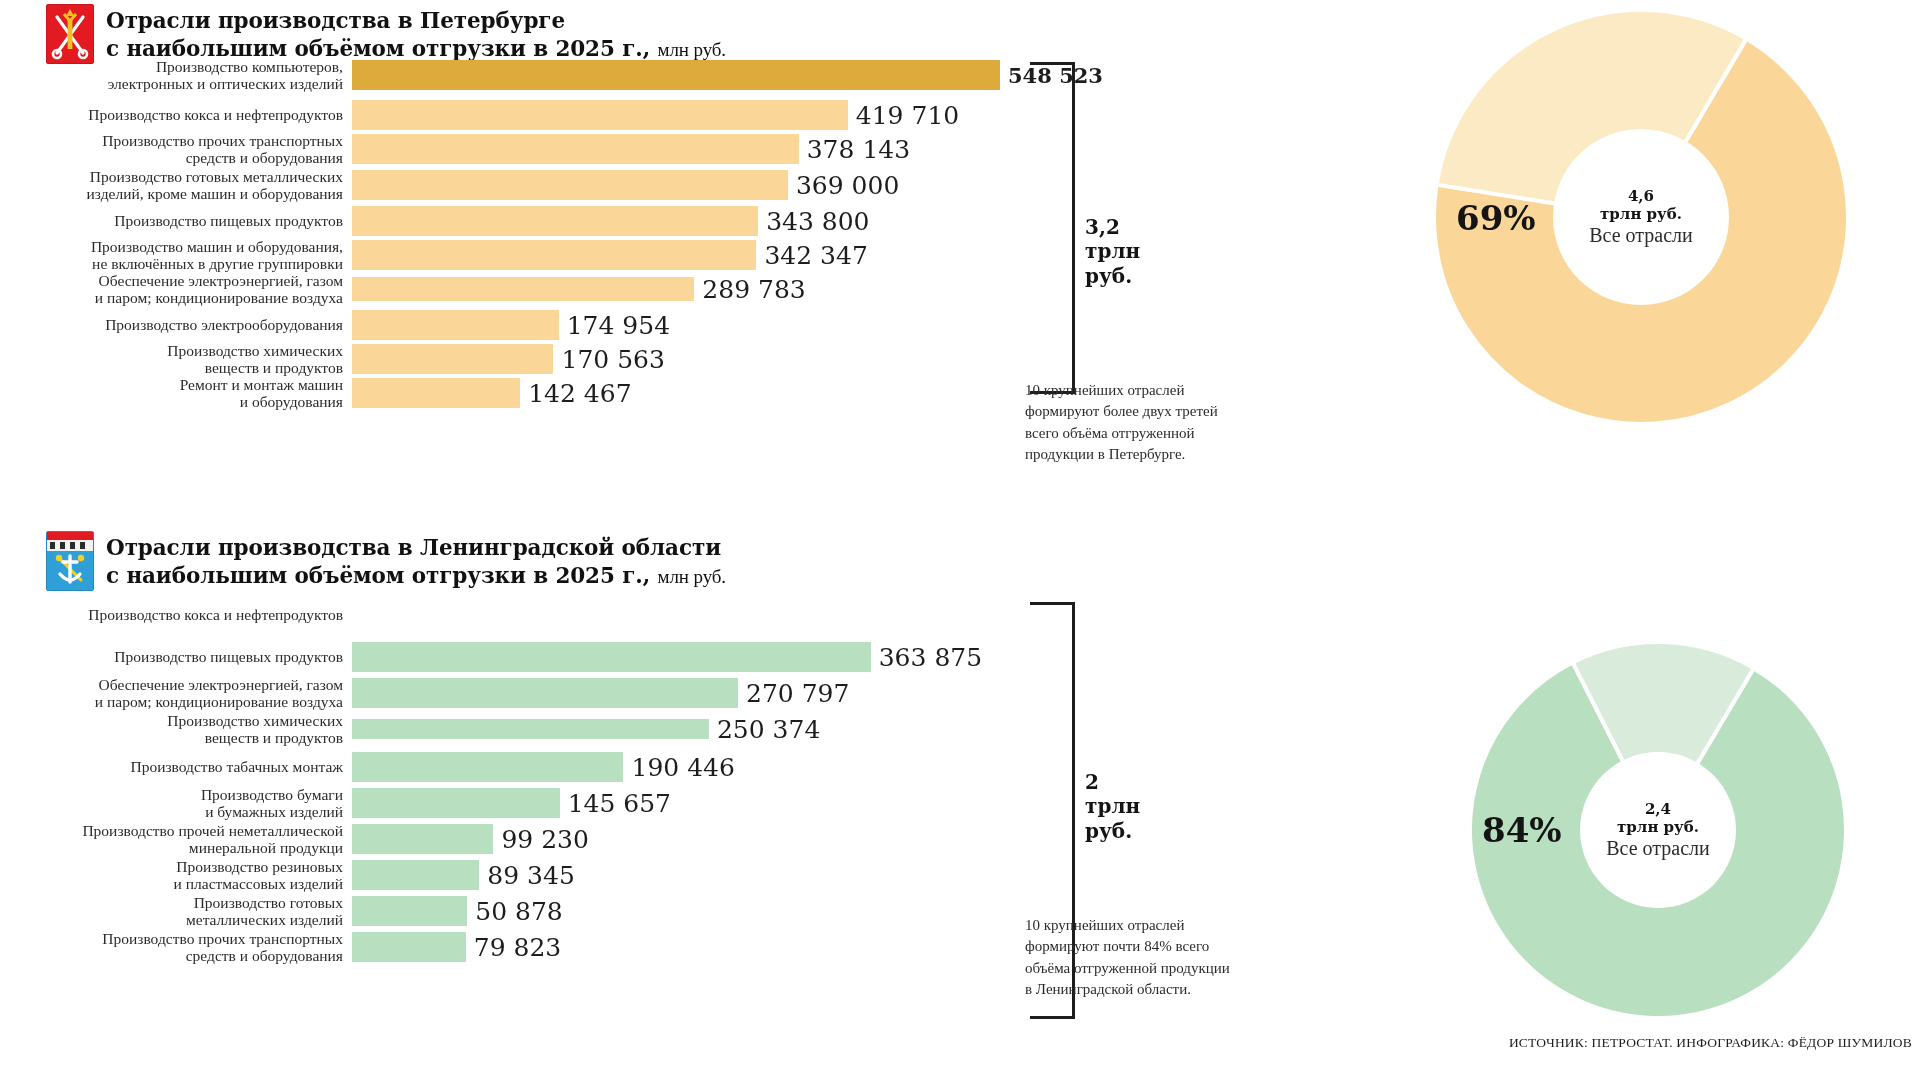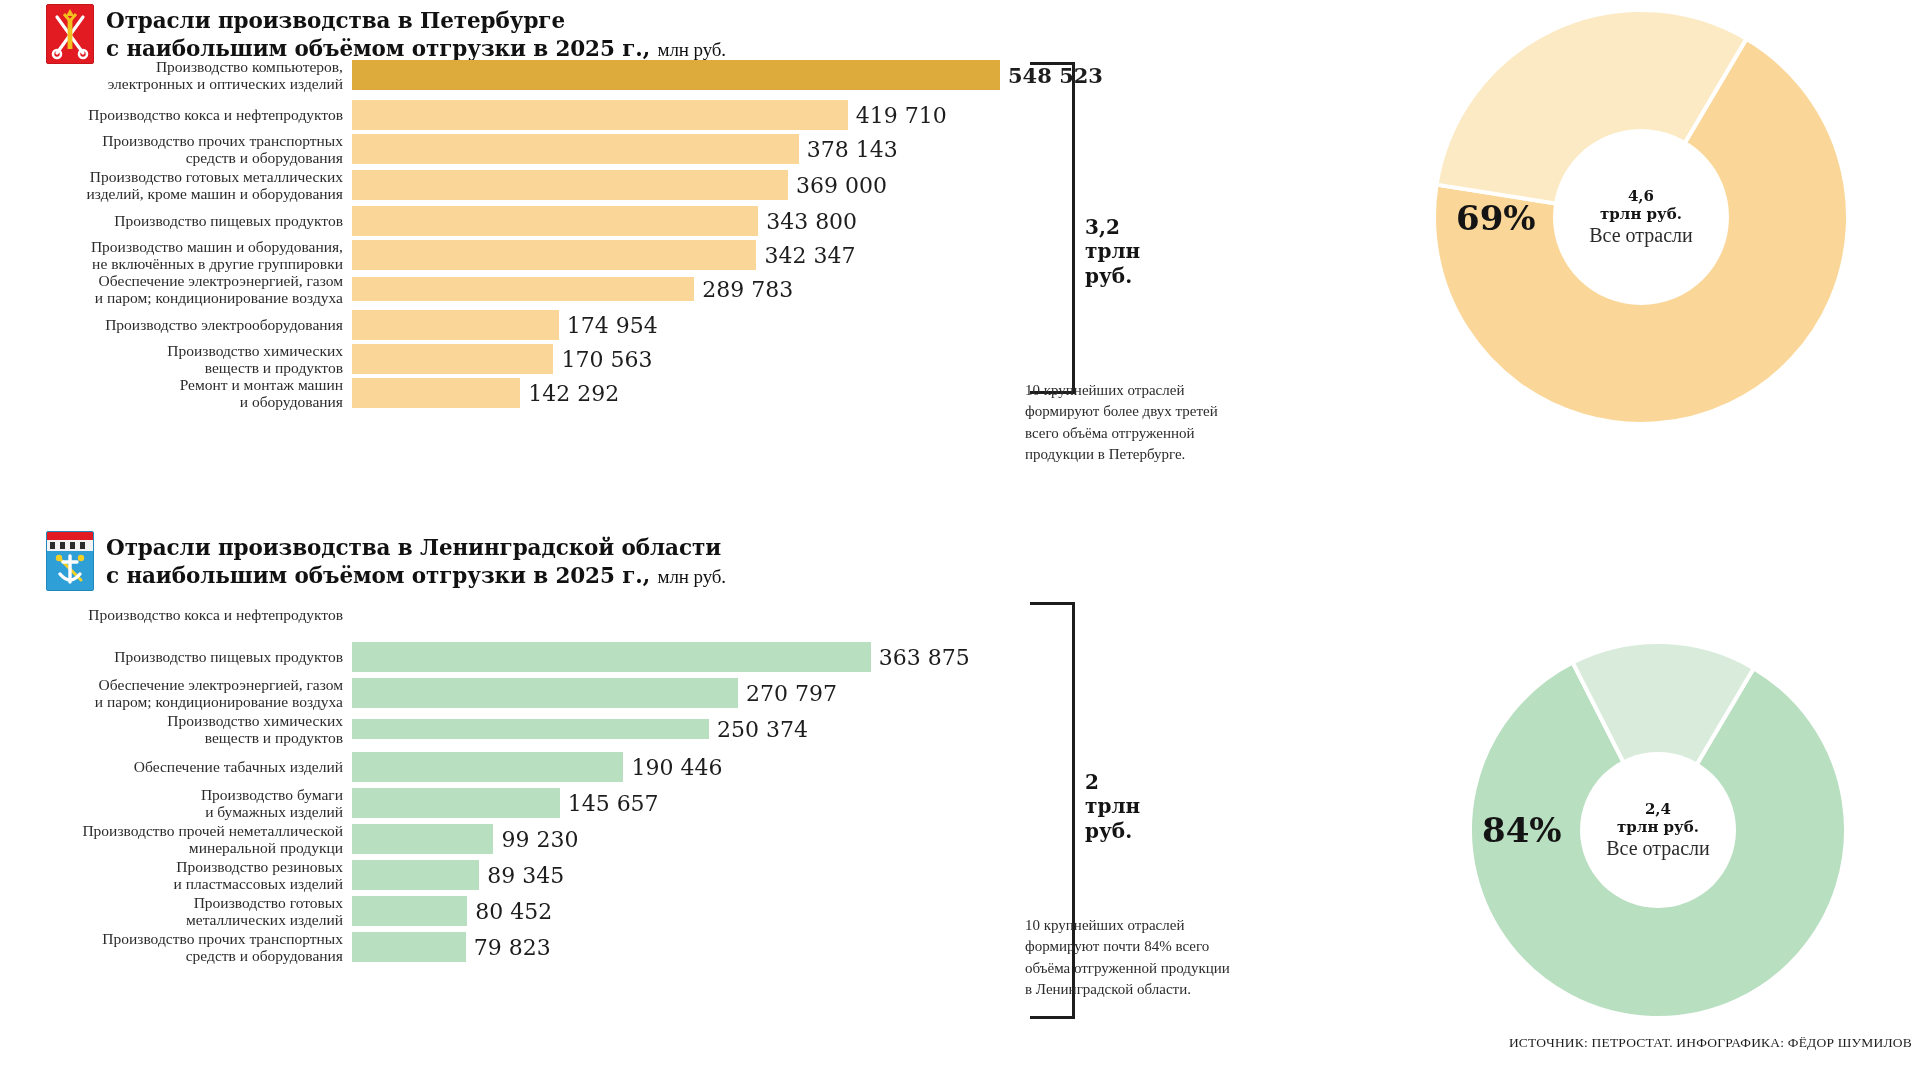--- a/index.html
+++ b/index.html
@@ -77,21 +77,21 @@
   }
   .bar-wrap {
     display: flex;
     align-items: center;
   }
   .bar {
     height: 100%;
   }
   .bar-value {
     font-family: "DejaVu Serif", "Liberation Serif", serif;
-    font-size: 22px;
+    font-size: 25px;
     color: #1d1d1d;
     padding-left: 8px;
     white-space: nowrap;
   }
   .bar-value.top {
     font-weight: bold;
     font-size: 21px;
   }
 
   
@@ -275,21 +275,21 @@
         <div class="bar-value">170 563</div>
       </div>
     </div>
     <div class="bar-row" style="top: 318px; height: 30px; justify-content: space-between;">
       <div class="bar-label">
         <div>Ремонт и монтаж машин</div>
         <div>и оборудования</div>
       </div>
       <div class="bar-wrap" style="height: 30px;">
         <div class="bar" style="width: 168.179px; background: rgb(250, 215, 153);"></div>
-        <div class="bar-value">142 292</div>
+        <div class="bar-value">142 467</div>
       </div>
     </div>
   </div>
 
 <div class="bracket" style="left:1030px; top:62px; width:45px; height:332px;"></div>
 <div class="bracket-label" style="left:1085px; top:215px; width:80px;">
   <div>3,2</div>
   <div>трлн</div>
   <div>руб.</div>
 </div>
@@ -382,21 +382,21 @@
         <div>Производство химических</div>
         <div>веществ и продуктов</div>
       </div>
       <div class="bar-wrap" style="height: 20px;">
         <div class="bar" style="width: 356.927px; background: rgb(185, 223, 193);"></div>
         <div class="bar-value">250 374</div>
       </div>
     </div>
     <div class="bar-row" style="top: 152px; height: 30px;">
       <div class="bar-label">
-        <div>Обеспечение табачных изделий</div>
+        <div>Производство табачных монтаж</div>
       </div>
       <div class="bar-wrap" style="height: 30px;">
         <div class="bar" style="width: 271.495px; background: rgb(185, 223, 193);"></div>
         <div class="bar-value">190 446</div>
       </div>
     </div>
     <div class="bar-row" style="top: 188px; height: 30px;">
       <div class="bar-label">
         <div>Производство бумаги</div>
         <div>и бумажных изделий</div>
@@ -426,21 +426,21 @@
         <div class="bar-value">89 345</div>
       </div>
     </div>
     <div class="bar-row" style="top: 296px; height: 30px;">
       <div class="bar-label">
         <div>Производство готовых</div>
         <div>металлических изделий</div>
       </div>
       <div class="bar-wrap" style="height: 30px;">
         <div class="bar" style="width: 115.298px; background: rgb(185, 223, 193);"></div>
-        <div class="bar-value">80 452</div>
+        <div class="bar-value">50 878</div>
       </div>
     </div>
     <div class="bar-row" style="top: 332px; height: 30px;">
       <div class="bar-label">
         <div>Производство прочих транспортных</div>
         <div>средств и оборудования</div>
       </div>
       <div class="bar-wrap" style="height: 30px;">
         <div class="bar" style="width: 113.794px; background: rgb(185, 223, 193);"></div>
         <div class="bar-value">79 823</div>

